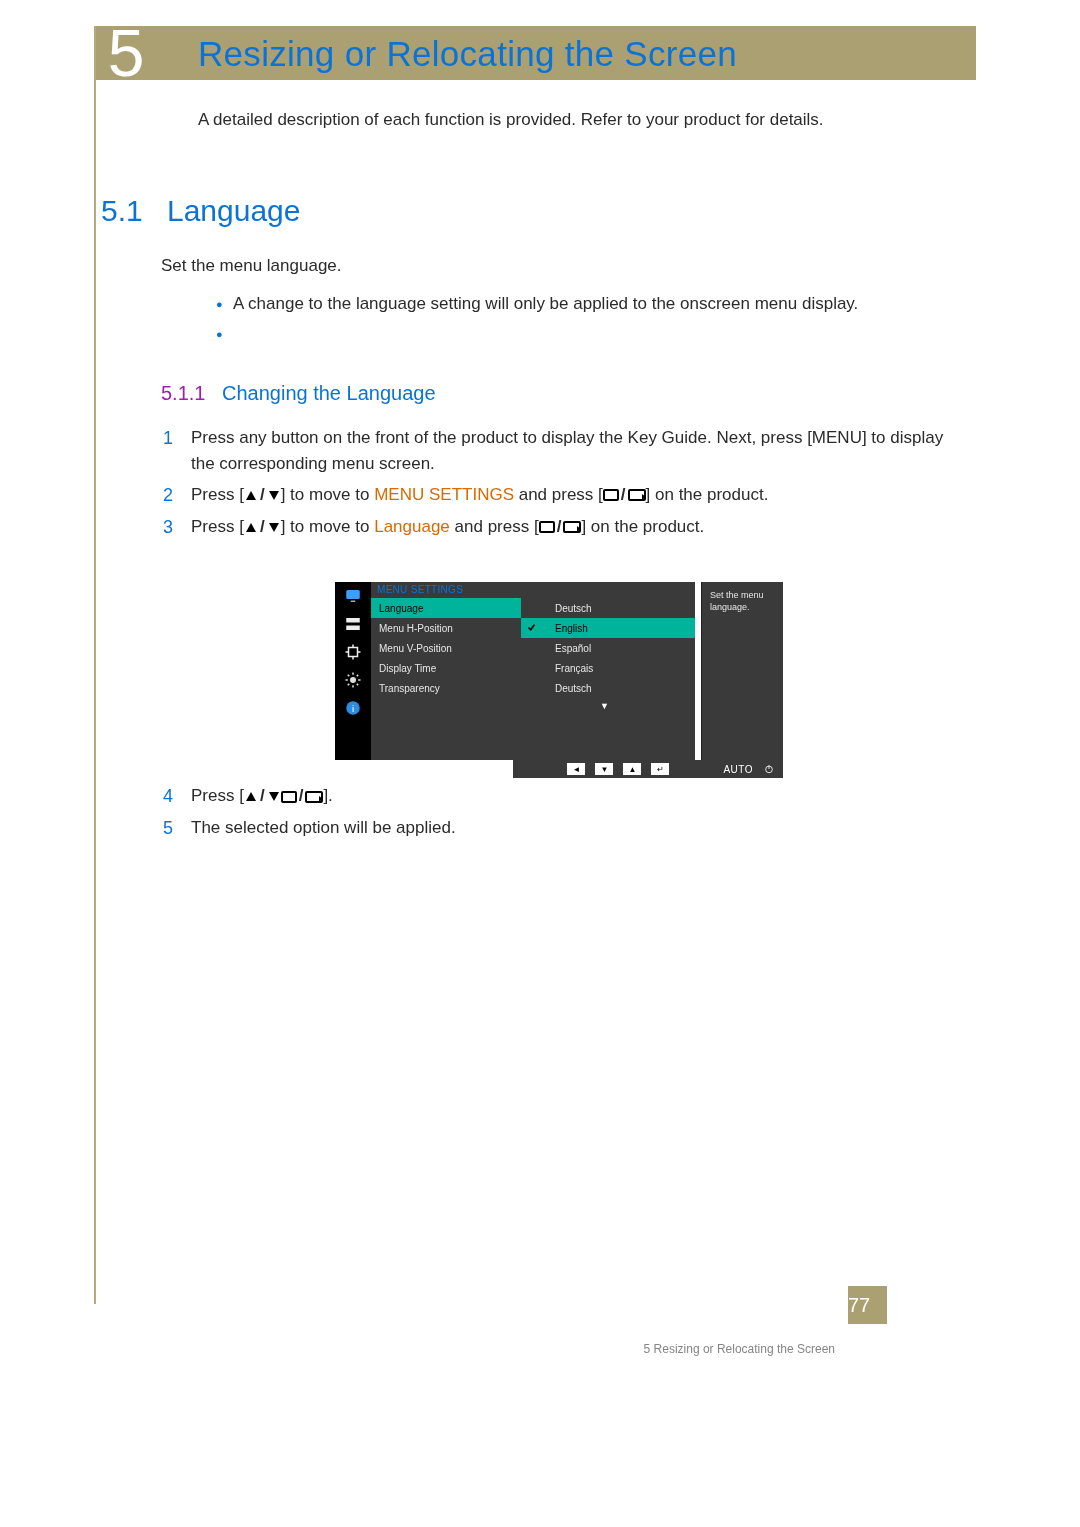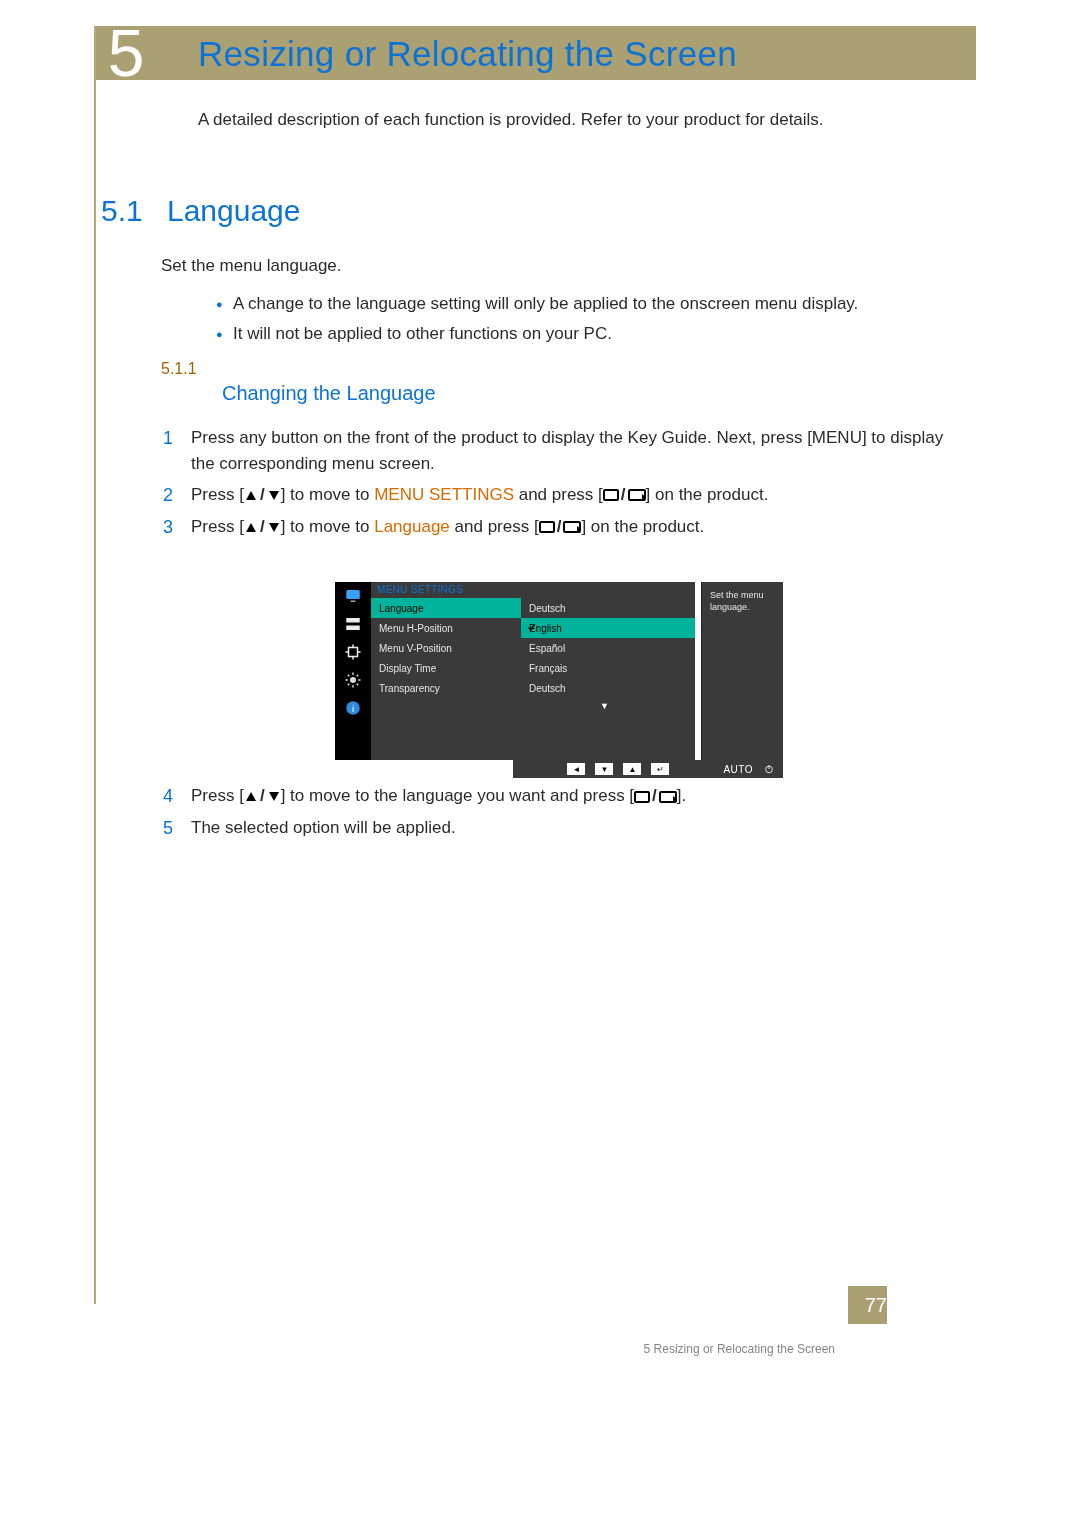--- a/index.html
+++ b/index.html
@@ -10,21 +10,21 @@
   .header-num-box { position: absolute; left: 96px; top: 26px; width: 56px; height: 54px; background: #aba072; display:flex; align-items:center; justify-content:center; }
   .header-num { color: #ffffff; font-size: 66px; font-weight: 300; line-height: 54px; letter-spacing: -4px; }
   .header-title { position: absolute; left: 198px; top: 34px; font-size: 35px; color: #0b73d6; font-weight: 400; letter-spacing: 0.3px; }
   .intro { position: absolute; left: 198px; top: 95px; font-size: 17px; color: #2b2b2b; margin-top: 15px; }
   .sec-num { position: absolute; left: 101px; top: 194px; font-size: 30px; color: #0b73d6; font-weight: 400; }
   .sec-title { position: absolute; left: 167px; top: 194px; font-size: 30px; color: #0b73d6; font-weight: 400; }
   .set-lang { position: absolute; left: 161px; top: 256px; font-size: 17px; }
   .bullets { position: absolute; left: 233px; top: 294px; font-size: 17px; }
   .bullets .dot { color: #0b73d6; position: absolute; left: -17px; font-size: 11px; top: 4px; }
   .bullets li { list-style: none; position: relative; margin-bottom: 10px; }
-  .sub-num { position: absolute; left: 161px; top: 360px; font-size: 16px; color: #a16207; }
+  .sub-num { position: absolute; left: 161px; top: 382px; font-size: 20px; color: #a21caf; }
   .sub-title { position: absolute; left: 222px; top: 382px; font-size: 20px; color: #0b73d6; }
   .steps { position: absolute; left: 163px; top: 425px; width: 800px; font-size: 17px; line-height: 1.55; }
   .step-row { display: flex; align-items: flex-start; margin-bottom: 4px; }
   .snum { width: 28px; color: #0b73d6; font-size: 18px; flex: 0 0 28px; }
   .stext { flex: 1; }
   .orange { color: #d96a00; }
   .up-down, .box-enter { display: inline-flex; align-items: center; vertical-align: middle; }
   .tri-up { width: 0; height: 0; border-left: 5px solid transparent; border-right: 5px solid transparent; border-bottom: 9px solid #000; margin: 0 2px; }
   .tri-down { width: 0; height: 0; border-left: 5px solid transparent; border-right: 5px solid transparent; border-top: 9px solid #000; margin: 0 2px; }
   .sep { font-weight: bold; margin: 0 2px; }
@@ -37,53 +37,53 @@
   .osd { position: absolute; left: 335px; top: 582px; width: 380px; }
   .osd-main { width: 360px; height: 178px; background: #3a3a3a; position: relative; }
   .osd-icons { position:absolute; left:0; top:0; width:36px; height:178px; background:#000; }
   .osd-icons .ic { width:36px; height:28px; display:flex; align-items:center; justify-content:center; color:#fff; font-size:14px; }
   .osd-icons .ic svg { width:18px; height:18px; }
   .osd-title { position:absolute; left:42px; top:2px; font-size:10px; color:#0b73d6; font-weight:500; letter-spacing:0.3px;}
   .osd-left-col { position:absolute; left:36px; top:16px; width:150px; }
   .osd-row { height:20px; display:flex; align-items:center; font-size:10px; color:#e6e6e6; padding-left:8px; background:#3a3a3a;}
   .osd-row.hl { background:#00b39b; color:#000; }
   .osd-right-col { position:absolute; left:186px; top:16px; width:174px; }
-  .opt { height:20px; display:flex; align-items:center; font-size:10px; color:#e6e6e6; padding-left:8px; position:relative; background:#3a3a3a;}
+  .opt { height:20px; display:flex; align-items:center; font-size:10px; color:#e6e6e6; padding-left:34px; position:relative; background:#3a3a3a;}
   .opt.hl { background:#00b39b; color:#000;text-align:right; }
   .opt .chk { position:absolute; left:5px; top:5px; width:11px;height:9px; }
   .arrow-dn { position:absolute; left:265px; top:119px; color:#fff; font-size:9px;}
   .osd-help { position:absolute; left:366px; top:0; width:82px; height:178px; background:#3a3a3a; border-left:1px solid #222; padding:8px; font-size:9px; color:#e6e6e6; line-height:1.3;}
   .osd-bar { position:absolute; left:178px; top:178px; width:270px; height:18px; background:#3a3a3a; display:flex; align-items:center; justify-content:flex-end; gap:10px; padding:0 8px; font-size:9px; color:#fff;}
   .osd-bar .bbtn { width:18px; height:12px; display:flex; align-items:center; justify-content:center; background:#fff; color:#000; font-size:8px;}
   .osd-bar .lbl { font-size:10px; letter-spacing:0.5px;margin-left:44px;}
   .osd-bar .pwr { width:12px;height:12px; border-radius:50%; display:flex;align-items:center;justify-content:center;}
 
   .steps2 { position: absolute; left: 163px; top: 783px; width: 800px; font-size: 17px; line-height: 1.55; }
-  .footer-strip { position:absolute; left:848px; top:1286px; width:39px; height:38px; background:#aba072; display:flex;align-items:center;justify-content:flex-end; color:#fff; font-size:20px; font-weight:300;}
+  .footer-strip { position:absolute; left:848px; top:1286px; width:39px; height:38px; background:#aba072; display:flex;align-items:center;justify-content:flex-start; color:#fff; font-size:20px; font-weight:300;}
   .footer-text { position:absolute; right:245px; top:1294px; font-size:12px; color:#858585;margin-top:48px;}
 </style>
 </head>
 <body>
 <div class="page">
 
   <div class="side-rule"></div>
   <div class="header-bar"></div>
   <div class="header-num-box">
     <span class="header-num">5</span>
   </div>
   <div class="header-title">Resizing or Relocating the Screen</div>
   <div class="intro">A detailed description of each function is provided. Refer to your product for details.</div>
 
   <div class="sec-num">5.1</div>
   <div class="sec-title">Language</div>
   <div class="set-lang">Set the menu language.</div>
 
   <ul class="bullets">
     <li><span class="dot">●</span><span>A change to the language setting will only be applied to the onscreen menu display.</span></li>
-    <li><span class="dot">●</span><span>It will not be applied to other functions on your PC.</span></li>
+    <li><span class="dot">●</span></li>
   </ul>
 
   <div class="sub-num">5.1.1</div>
   <div class="sub-title">Changing the Language</div>
 
   <div class="steps">
     <div class="step-row">
       <div class="snum">1</div>
       <div class="stext">
         <span>Press any button on the front of the product to display the Key Guide. Next, press [</span><span>MENU</span><span>] to display the corresponding menu screen.</span>
@@ -194,21 +194,21 @@
   </div>
 
   <div class="steps2">
     <div class="step-row">
       <div class="snum">4</div>
       <div class="stext">
         <span>Press [</span><span class="up-down">
             <span class="tri-up"></span>
             <span class="sep">/</span>
             <span class="tri-down"></span>
-          </span><span>] to move to the language you want and press [</span><span class="box-enter">
+          </span><span class="box-enter">
             <span class="box-icon"></span>
             <span class="sep">/</span>
             <span class="enter-icon"></span>
           </span><span>].</span>
       </div>
     </div>
     <div class="step-row">
       <div class="snum">5</div>
       <div class="stext">The selected option will be applied.</div>
     </div>

